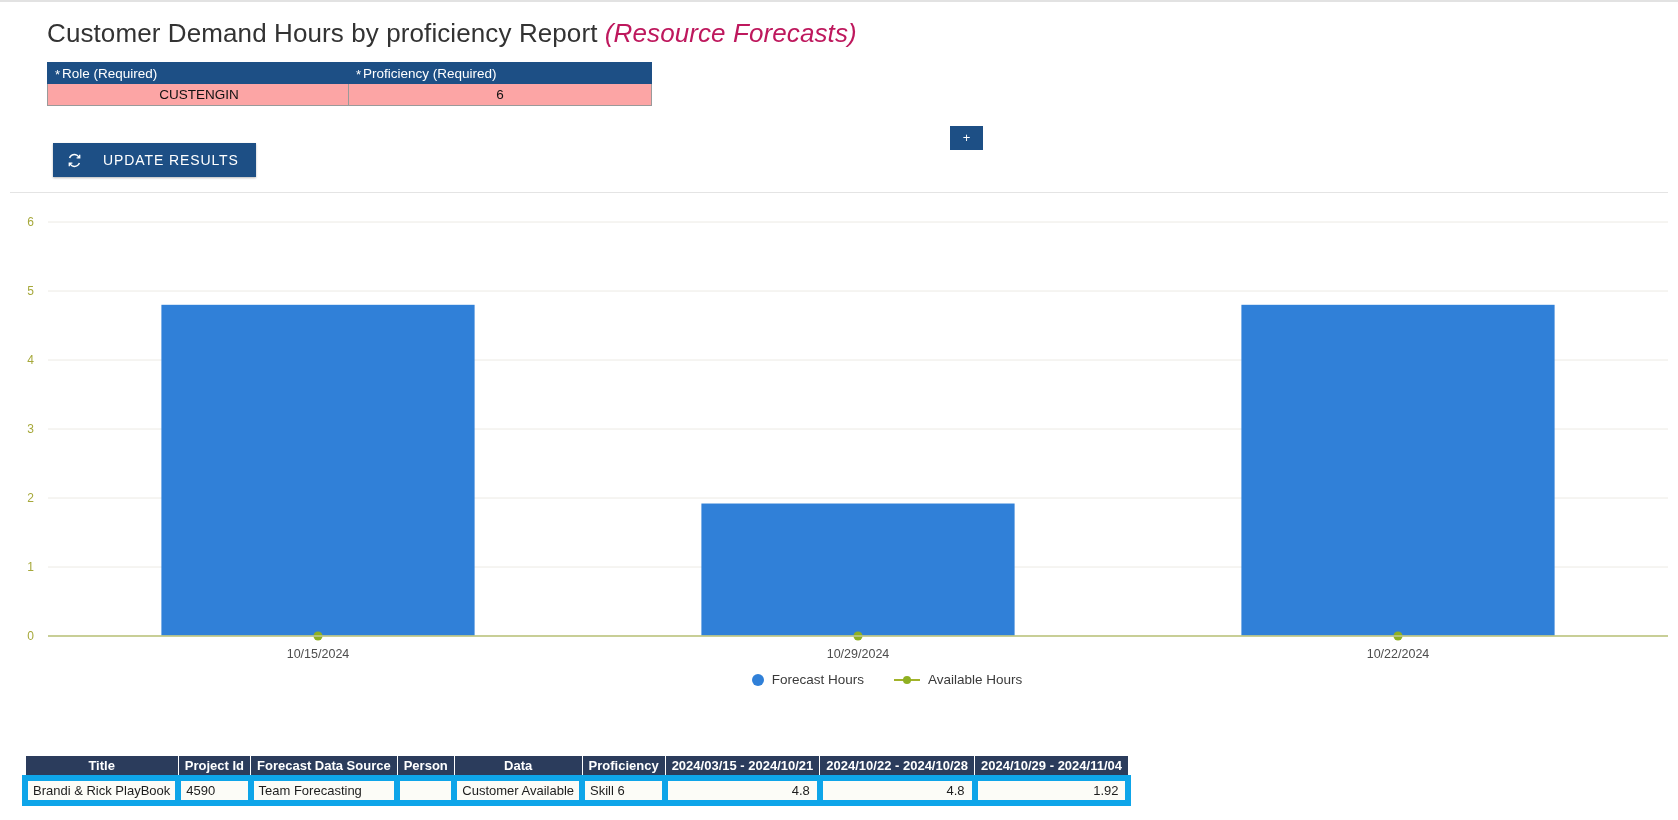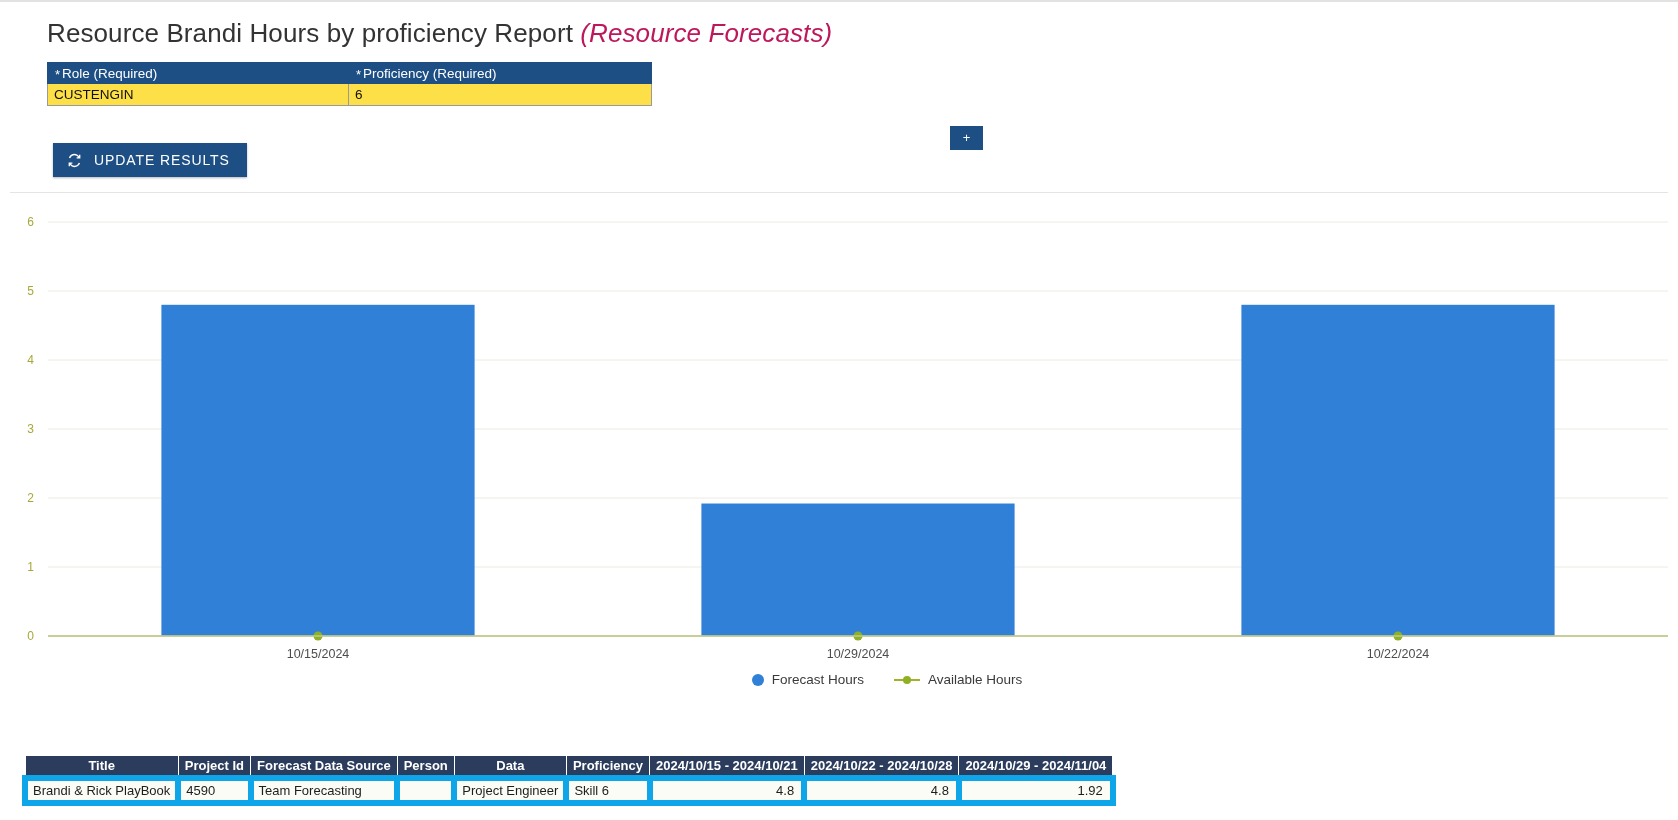--- a/index.html
+++ b/index.html
@@ -42,22 +42,23 @@
   }
   .req-star { font-size: 13px; vertical-align: -1px; margin-right:2px; }
   .filter-input {
     width: 304px; height: 22px;
     border: 1px solid #9a9a9a;
     border-top: none;
     font-size: 13.5px;
     font-family: "Liberation Sans", sans-serif;
     color: #111;
     padding: 0 6px;
-    background: #fde047;
+    background: #fca5a5;
     outline: none;
+    text-align: center;
   }
   select.filter-input {
     height: 22px; padding: 0 4px; border-top: 1px solid #9a9a9a;
     -moz-appearance: auto;
   }
   #f-role  { left: 47px; }
   #f-prof  { left: 348px; }
   #f-time  { left: 648px; width: 306px; }
   #f-time .filter-label { width: 306px; }
   #f-time .filter-input { width: 306px; }
@@ -69,21 +70,21 @@
     color: #ffffff; font-size: 13px; line-height: 22px;
     text-align: center; cursor: pointer; padding: 0;
     font-family: "Liberation Sans", sans-serif;
   }
 
   .update-btn {
     position: absolute; left: 53px; top: 143px;
     height: 34px; padding: 0 17px 0 13px;
     background: #1d4f85; border: none; color: #fff;
     font-size: 14px; letter-spacing: .9px;
-    display: flex; align-items: center; gap: 11px;
+    display: flex; align-items: center; gap: 20px;
     cursor: pointer; font-family:"Liberation Sans", sans-serif;
     box-shadow: 0 1px 2px rgba(0,0,0,.28);
   }
   .refresh-ico { width: 17px; height: 17px; display:block; }
 
   .divider {
     position: absolute; left: 10px; top: 192px; width: 1658px;
     border-top: 1px solid #e4e4e4;
   }
 
@@ -128,21 +129,21 @@
   }
   .data-table td.num { text-align: right; padding-right: 7px; }
 </style>
 </head>
 <body>
 
 <div id="root">
 
   <div class="title-bar">
     <div class="page-title">
-      <span>Resource Brandi Hours by proficiency Report</span>
+      <span>Customer Demand Hours by proficiency Report</span>
       <span class="sub">(Resource Forecasts)</span>
     </div>
   </div>
 
   <div class="filters">
 
     <div class="filter" id="f-role">
       <div class="filter-label">
         <span class="req-star">*</span><span>Role (Required)</span>
       </div>
@@ -217,32 +218,32 @@
 
   <table class="data-table">
     <thead>
       <tr>
         <th>Title</th>
         <th>Project Id</th>
         <th>Forecast Data Source</th>
         <th>Person</th>
         <th>Data</th>
         <th>Proficiency</th>
-        <th>2024/10/15 - 2024/10/21</th>
+        <th>2024/03/15 - 2024/10/21</th>
         <th>2024/10/22 - 2024/10/28</th>
         <th>2024/10/29 - 2024/11/04</th>
       </tr>
     </thead>
     <tbody>
       <tr>
         <td>Brandi &amp; Rick PlayBook</td>
         <td>4590</td>
         <td>Team Forecasting</td>
         <td></td>
-        <td>Project Engineer</td>
+        <td>Customer Available</td>
         <td>Skill 6</td>
         <td class="num">4.8</td>
         <td class="num">4.8</td>
         <td class="num">1.92</td>
       </tr>
     </tbody>
   </table>
 
 </div>
 

